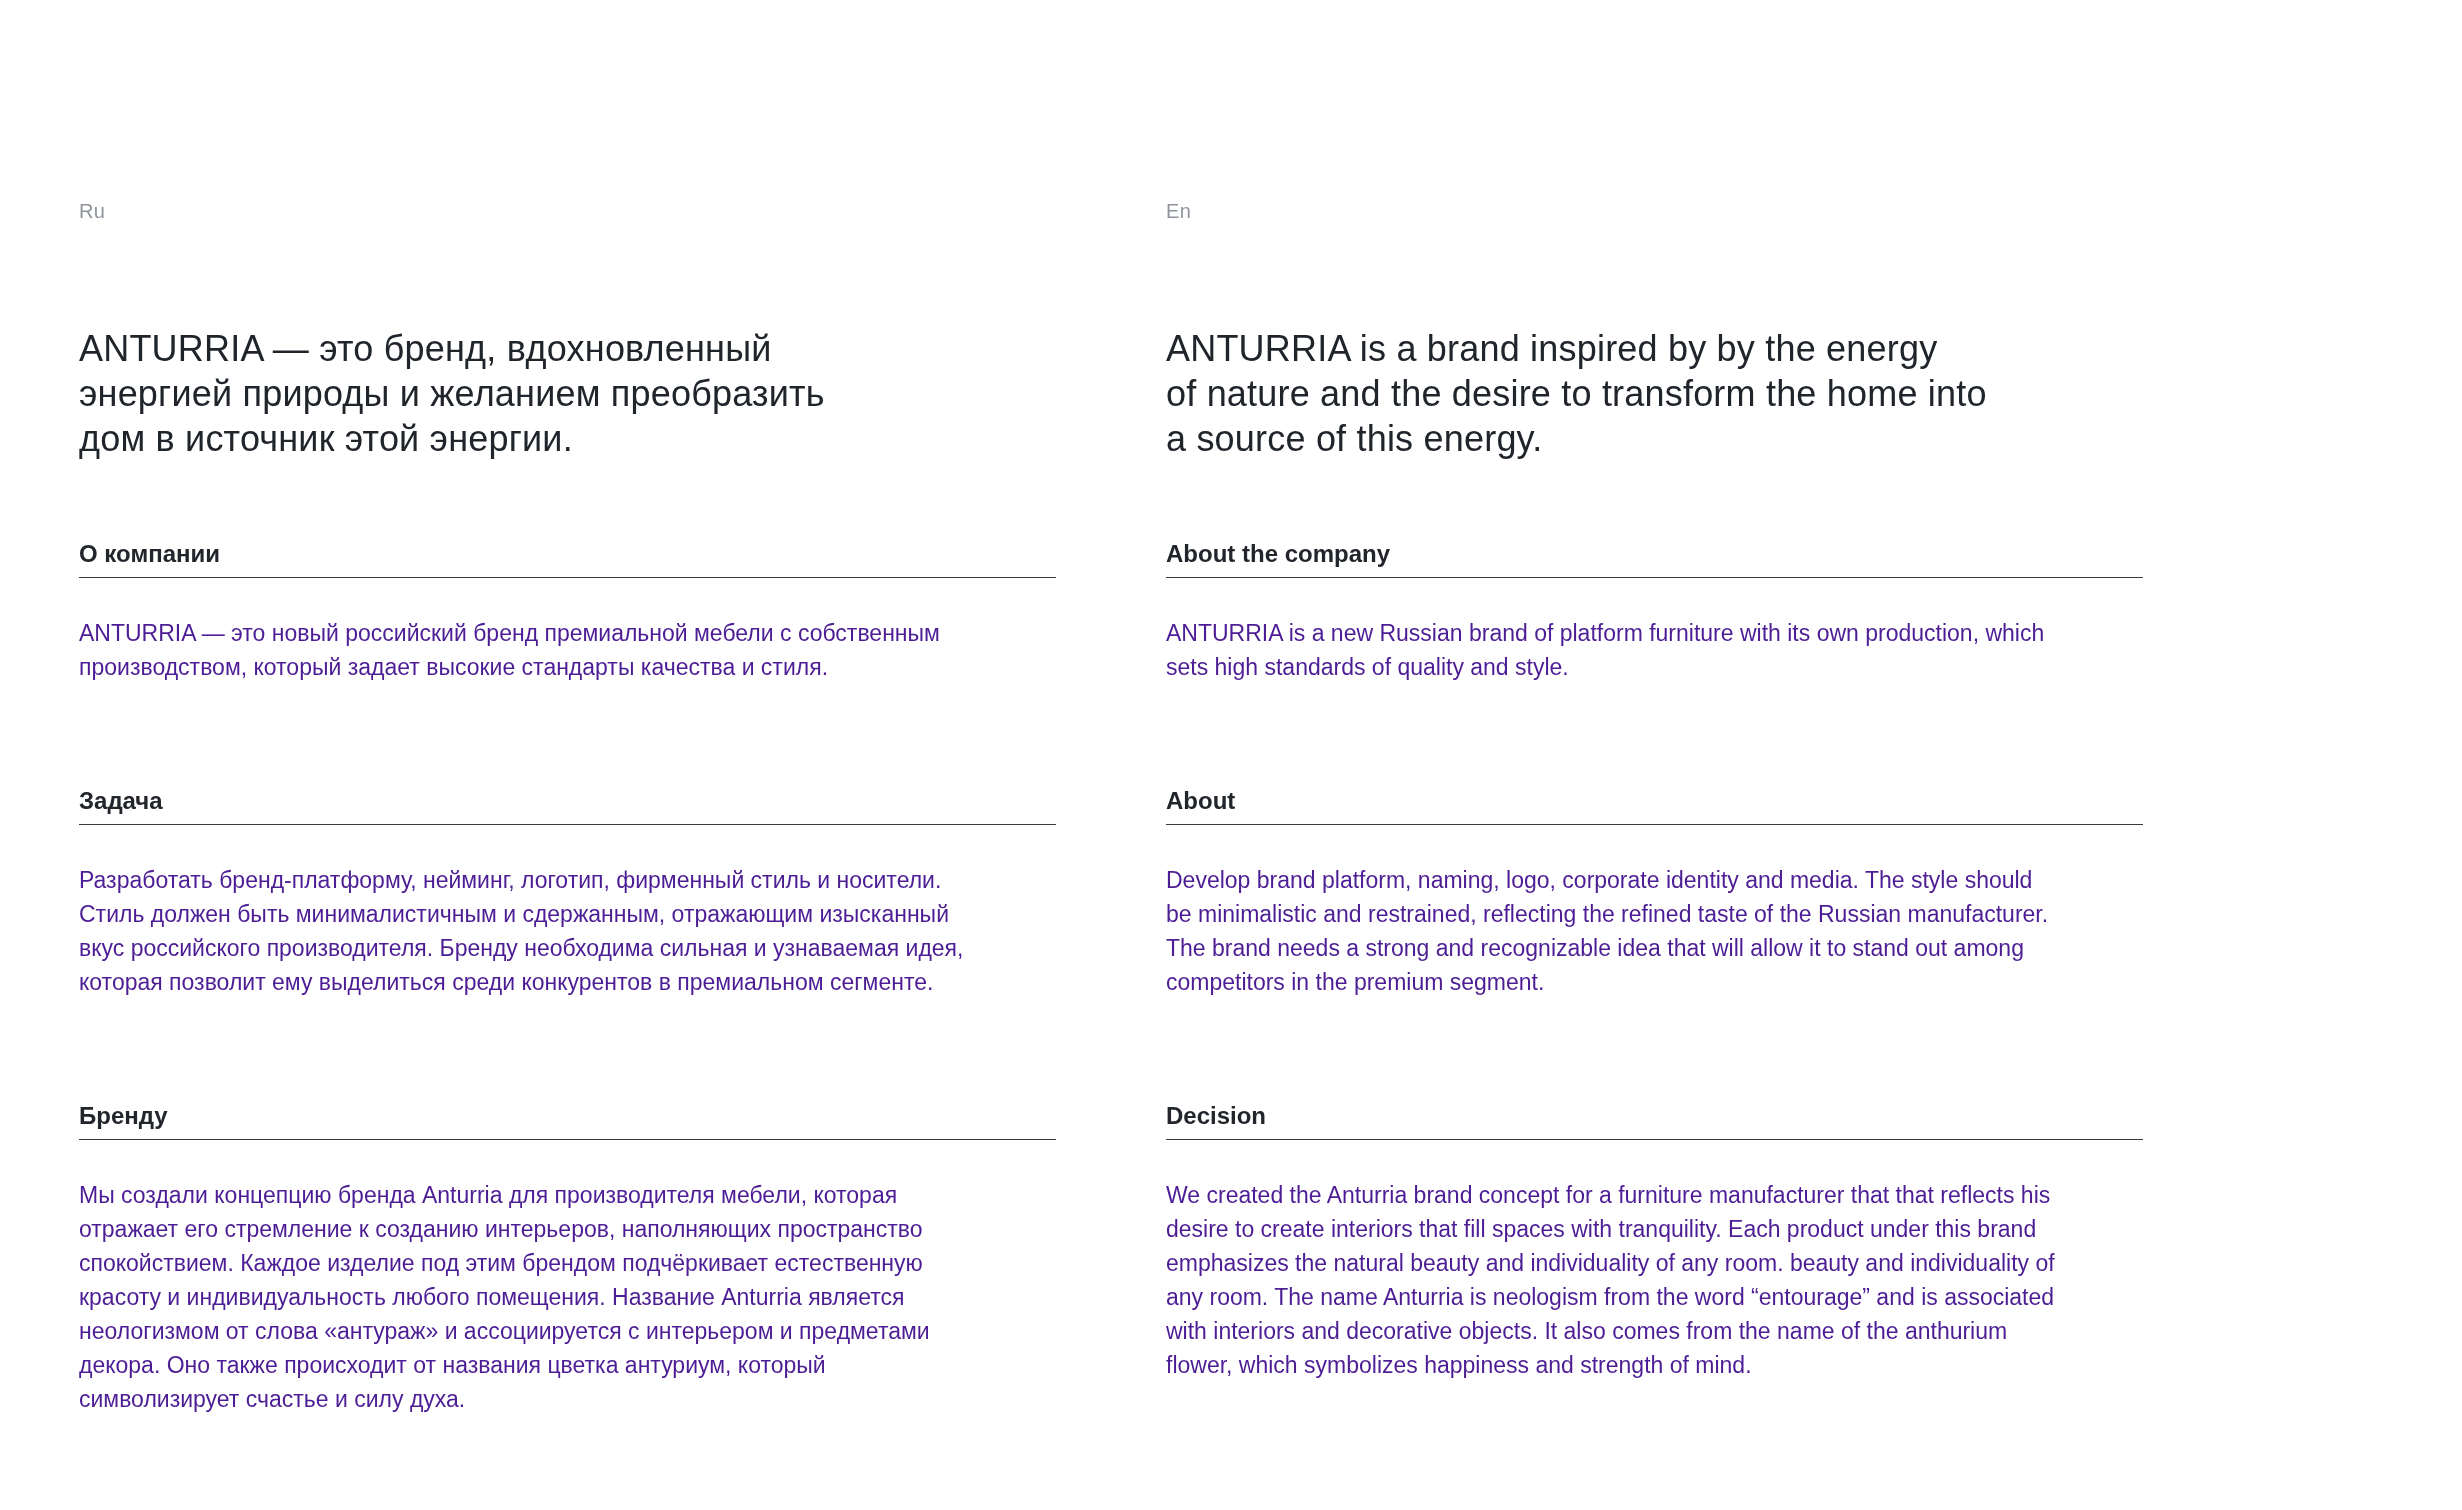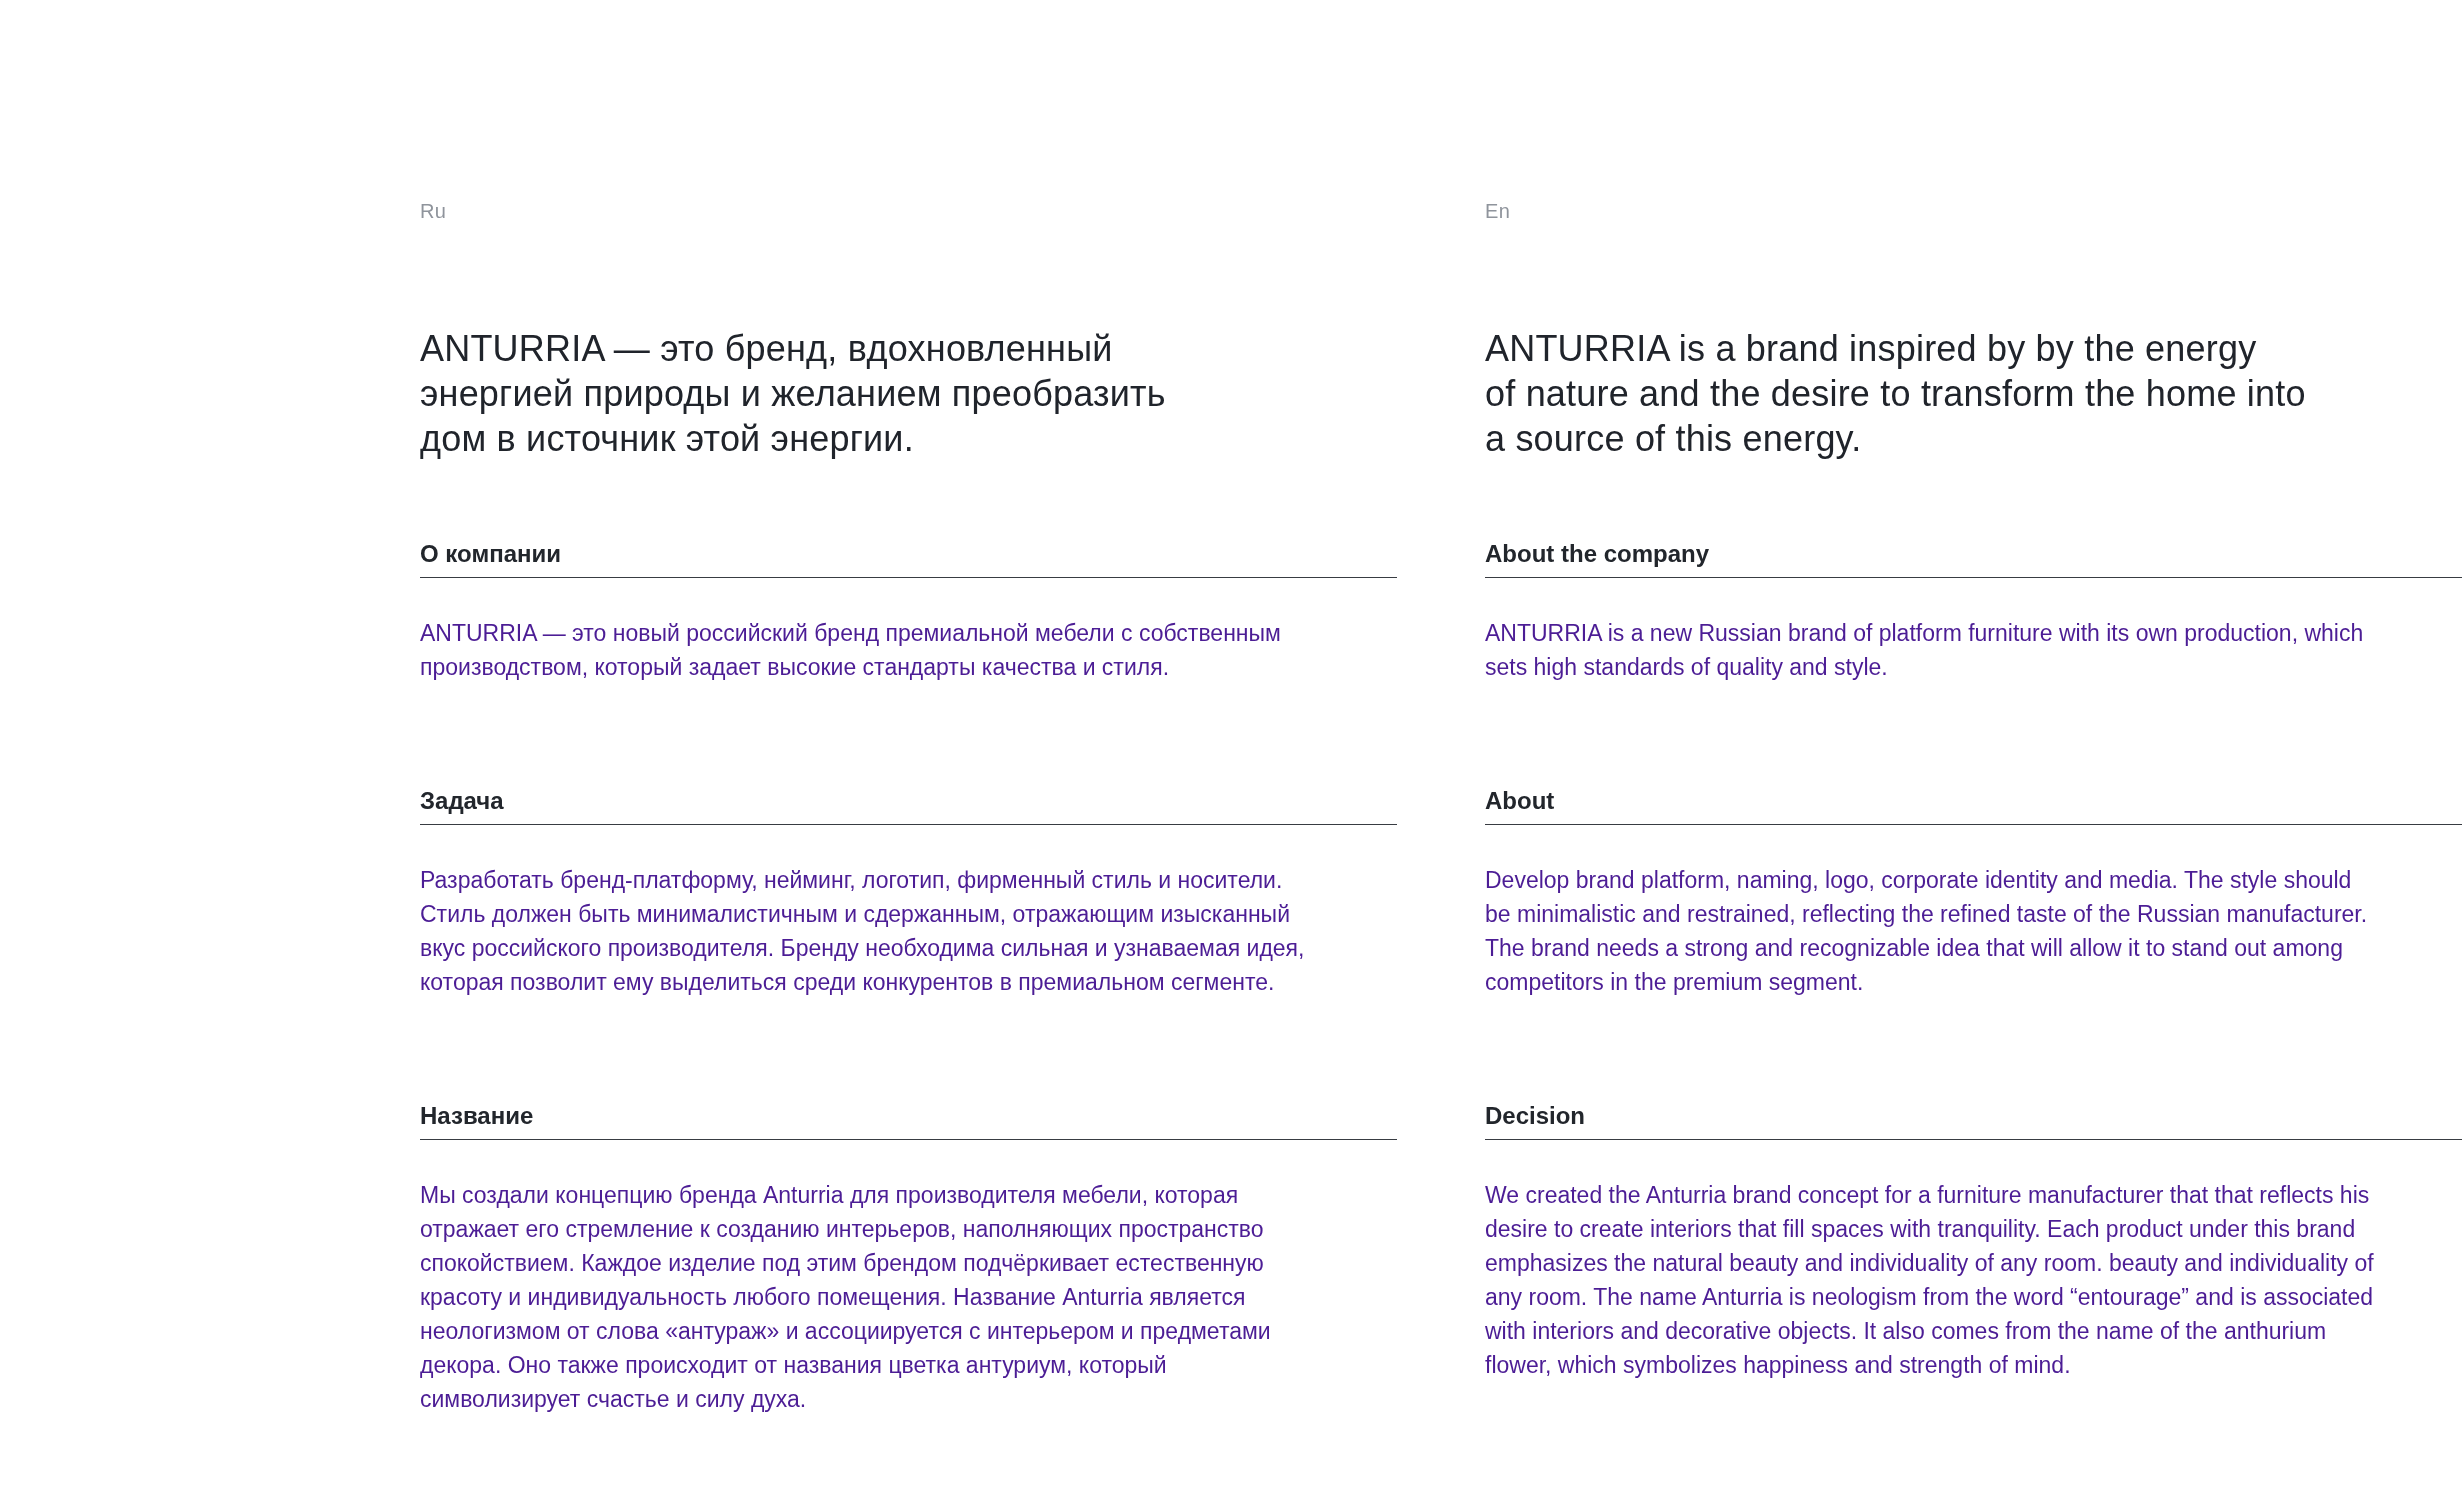--- a/index.html
+++ b/index.html
@@ -7,25 +7,24 @@
     padding: 0;
     background: #ffffff;
   }
   .page {
     position: relative;
     width: 2462px;
     height: 1511px;
     background: #ffffff;
     box-sizing: border-box;
     display: flex;
-    padding-left: 99px;
-    gap: 88px;
+    padding-left: 79px;
+    gap: 110px;
     font-family: "Liberation Sans", "DejaVu Sans", sans-serif;
     overflow: hidden;
-    justify-content: flex-end;
   }
   .column {
     width: 977px;
     flex: 0 0 977px;
   }
   .lang-label {
     margin-top: 200px;
     font-size: 20px;
     line-height: 23px;
     letter-spacing: 0.4px;
@@ -89,21 +88,21 @@
     <section class="section">
       <h2 class="section-title">Задача</h2>
       <div class="divider"></div>
       <p class="section-body">Разработать бренд-платформу, нейминг, логотип, фирменный стиль и носители.
 Стиль должен быть минималистичным и сдержанным, отражающим изысканный
 вкус российского производителя. Бренду необходима сильная и узнаваемая идея,
 которая позволит ему выделиться среди конкурентов в премиальном сегменте.</p>
     </section>
 
     <section class="section">
-      <h2 class="section-title">Название</h2>
+      <h2 class="section-title">Бренду</h2>
       <div class="divider"></div>
       <p class="section-body">Мы создали концепцию бренда Anturria для производителя мебели, которая
 отражает его стремление к созданию интерьеров, наполняющих пространство
 спокойствием. Каждое изделие под этим брендом подчёркивает естественную
 красоту и индивидуальность любого помещения. Название Anturria является
 неологизмом от слова «антураж» и ассоциируется с интерьером и предметами
 декора. Оно также происходит от названия цветка антуриум, который
 символизирует счастье и силу духа.</p>
     </section>
   </div>

